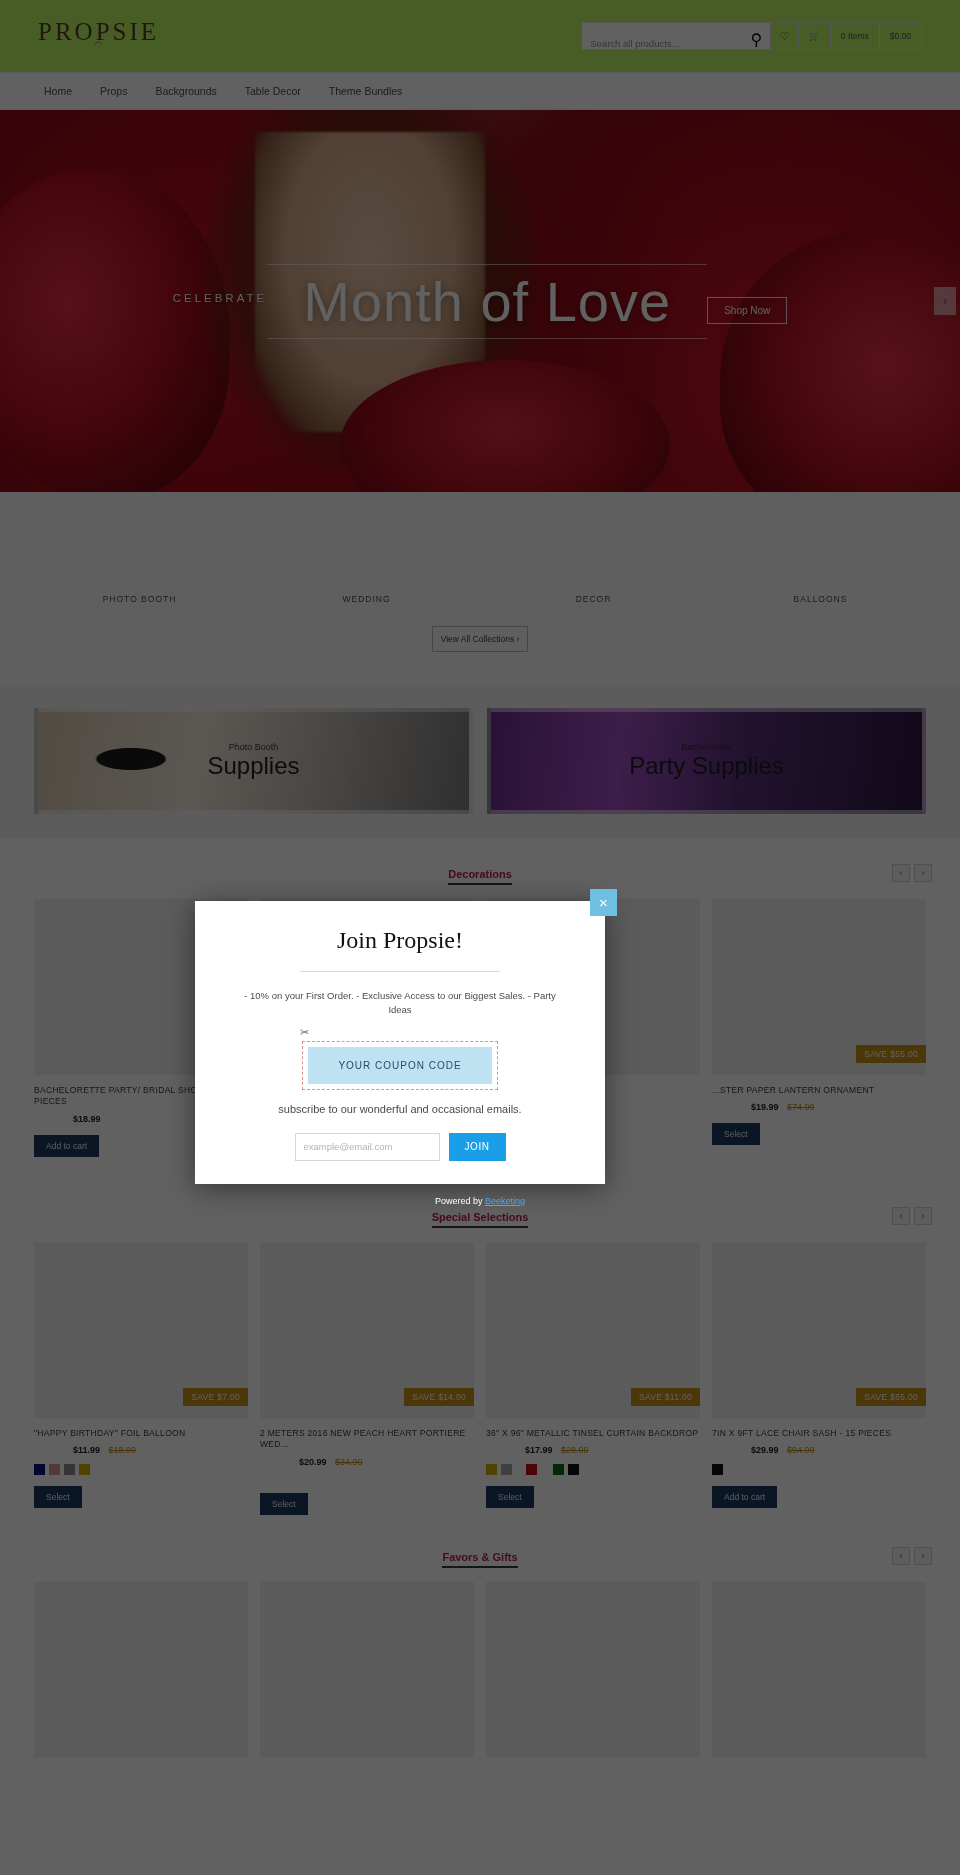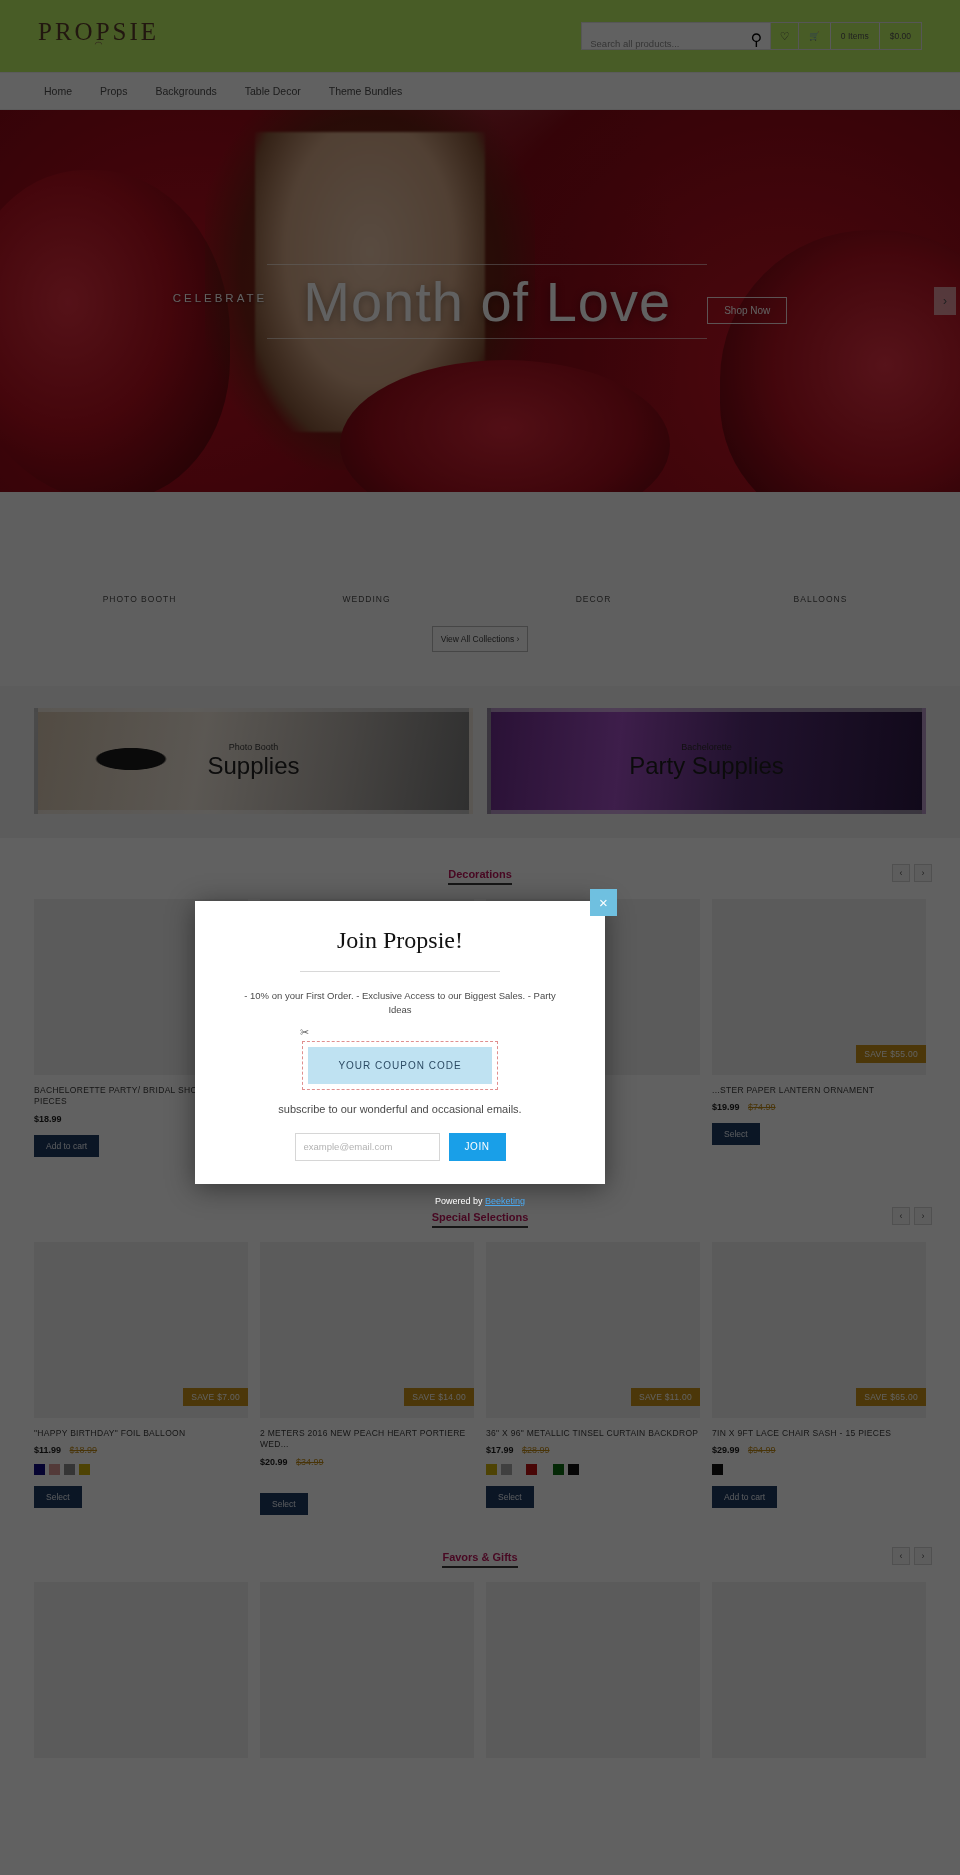--- a/index.html
+++ b/index.html
@@ -102,21 +102,21 @@
      border-bottom:2px solid #3a3a3a; padding-bottom:3px; }
   .arrows { position:absolute; right:28px; top:10px; display:flex; gap:4px; }
   .arrow { width:18px; height:18px; border:1px solid #d2d2d2; background:#f4f4f4;
      display:flex; align-items:center; justify-content:center; font-size:9px; color:#555;}
   .grid { display:flex; gap:12px; padding:0 34px; }
   .card { flex:1; }
   .card .img { height:176px; position:relative; overflow:hidden; background:#efefef; }
   .badge { position:absolute; right:0; bottom:12px; background:#c79218; color:#fff;
      font-size:8.5px; padding:4px 8px; letter-spacing:.3px; }
   .card .name { font-size:8.5px; color:#3a3a3a; margin-top:10px; line-height:1.35; letter-spacing:.3px; }
-  .prices { margin-top:6px; font-size:9px; }
+  .prices { margin-top:6px; font-size:9px;margin-left:39px; }
   .price { font-weight:bold; color:#1c1c1c; }
   .was { color:#c08b1a; text-decoration:line-through; margin-left:6px; }
   .swatches { display:flex; gap:4px; margin-top:9px; }
   .sw { width:11px; height:11px; }
   .btn-sel { margin-top:11px; background:#1f3b63; color:#e9eef5; font-size:8.5px;
      padding:6px 12px; display:inline-block; }
 
   
   .im-bachelorette { background:
       radial-gradient(circle at 22% 38%, #c51b6e 0%, #c51b6e 16%, transparent 17%),

